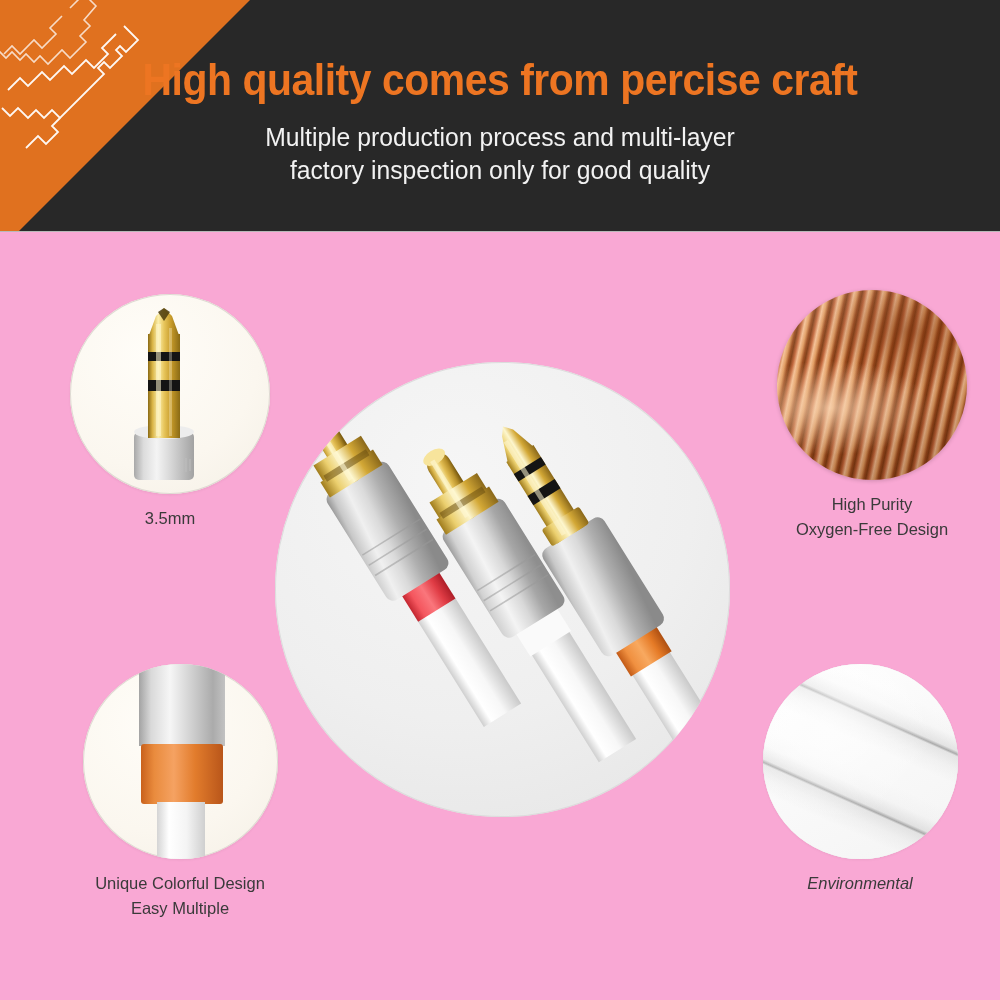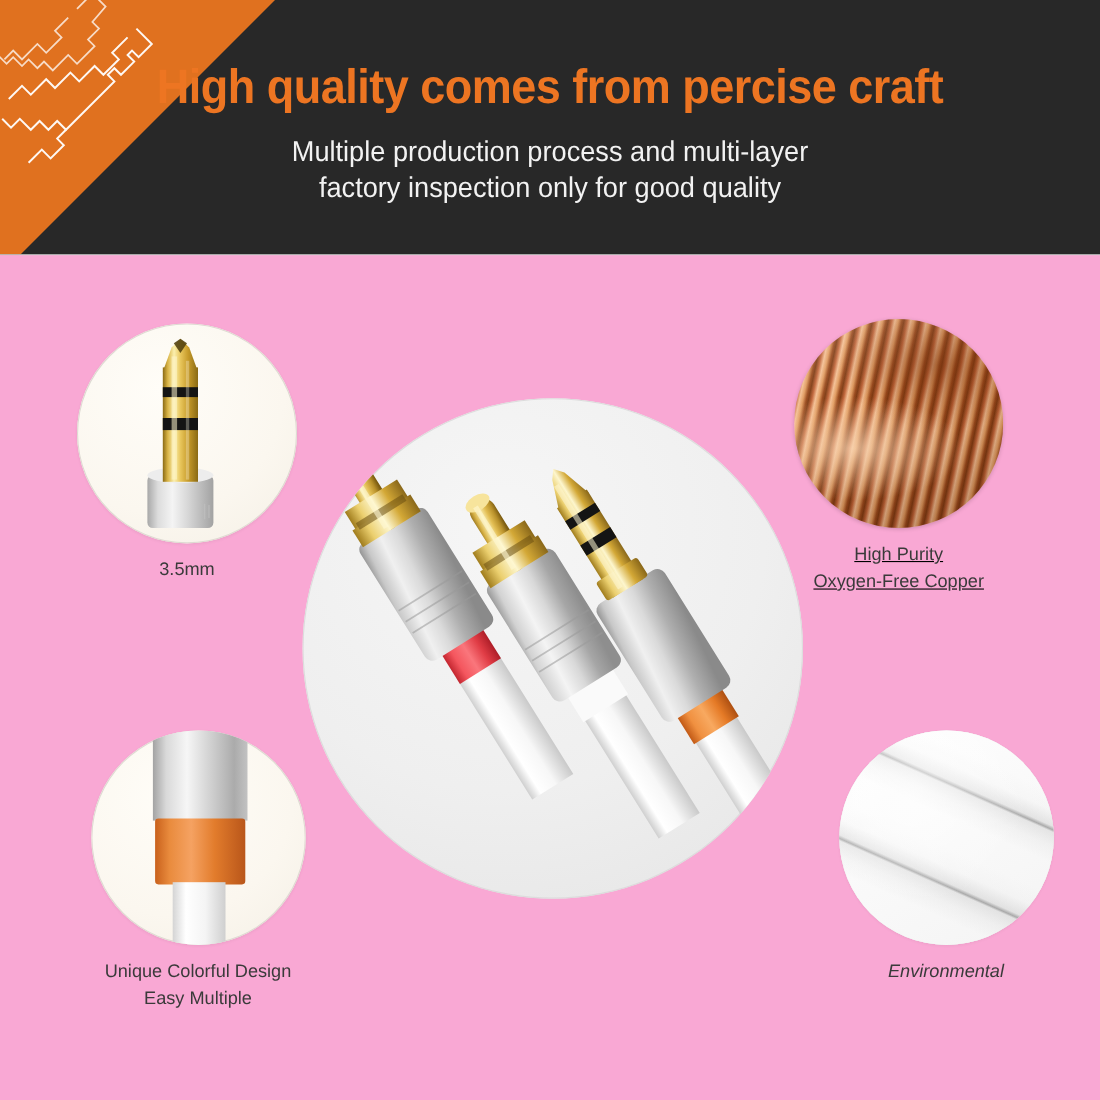--- a/index.html
+++ b/index.html
@@ -232,28 +232,28 @@
 
           <rect x="86" y="30" width="5" height="112" fill="#FFF6CE" opacity="0.55"></rect>
           <rect x="99" y="34" width="3" height="108" fill="#FFFBE8" opacity="0.3"></rect>
         </svg>
       </div>
       <div class="feat-label">
         <span>3.5mm</span>
       </div>
     </div>
 
-    <div class="feature" style="left:697px; top:58px; width:240px;text-decoration:underline;">
+    <div class="feature" style="left:752px; top:58px; width:240px;">
       <div class="circle" style="width:190px;height:190px;margin:0 auto;box-shadow:0 1px 4px rgba(0,0,0,0.18);">
         <div class="copper"></div>
         <div class="copper-shade"></div>
       </div>
       <div class="feat-label">
         <span>High Purity</span>
-        <span>Oxygen-Free Copper</span>
+        <span>Oxygen-Free Design</span>
       </div>
     </div>
 
     <div class="feature" style="left:55px; top:432px; width:250px;">
       <div class="circle circle-cream" style="width:195px;height:195px;margin:0 auto;">
         <svg class="plug-wrap" viewBox="0 0 195 195">
           <defs>
             <linearGradient id="silvB" x1="0" y1="0" x2="1" y2="0">
               <stop offset="0%" stop-color="#A3A3A3"></stop>
               <stop offset="14%" stop-color="#D9D9D9"></stop>

